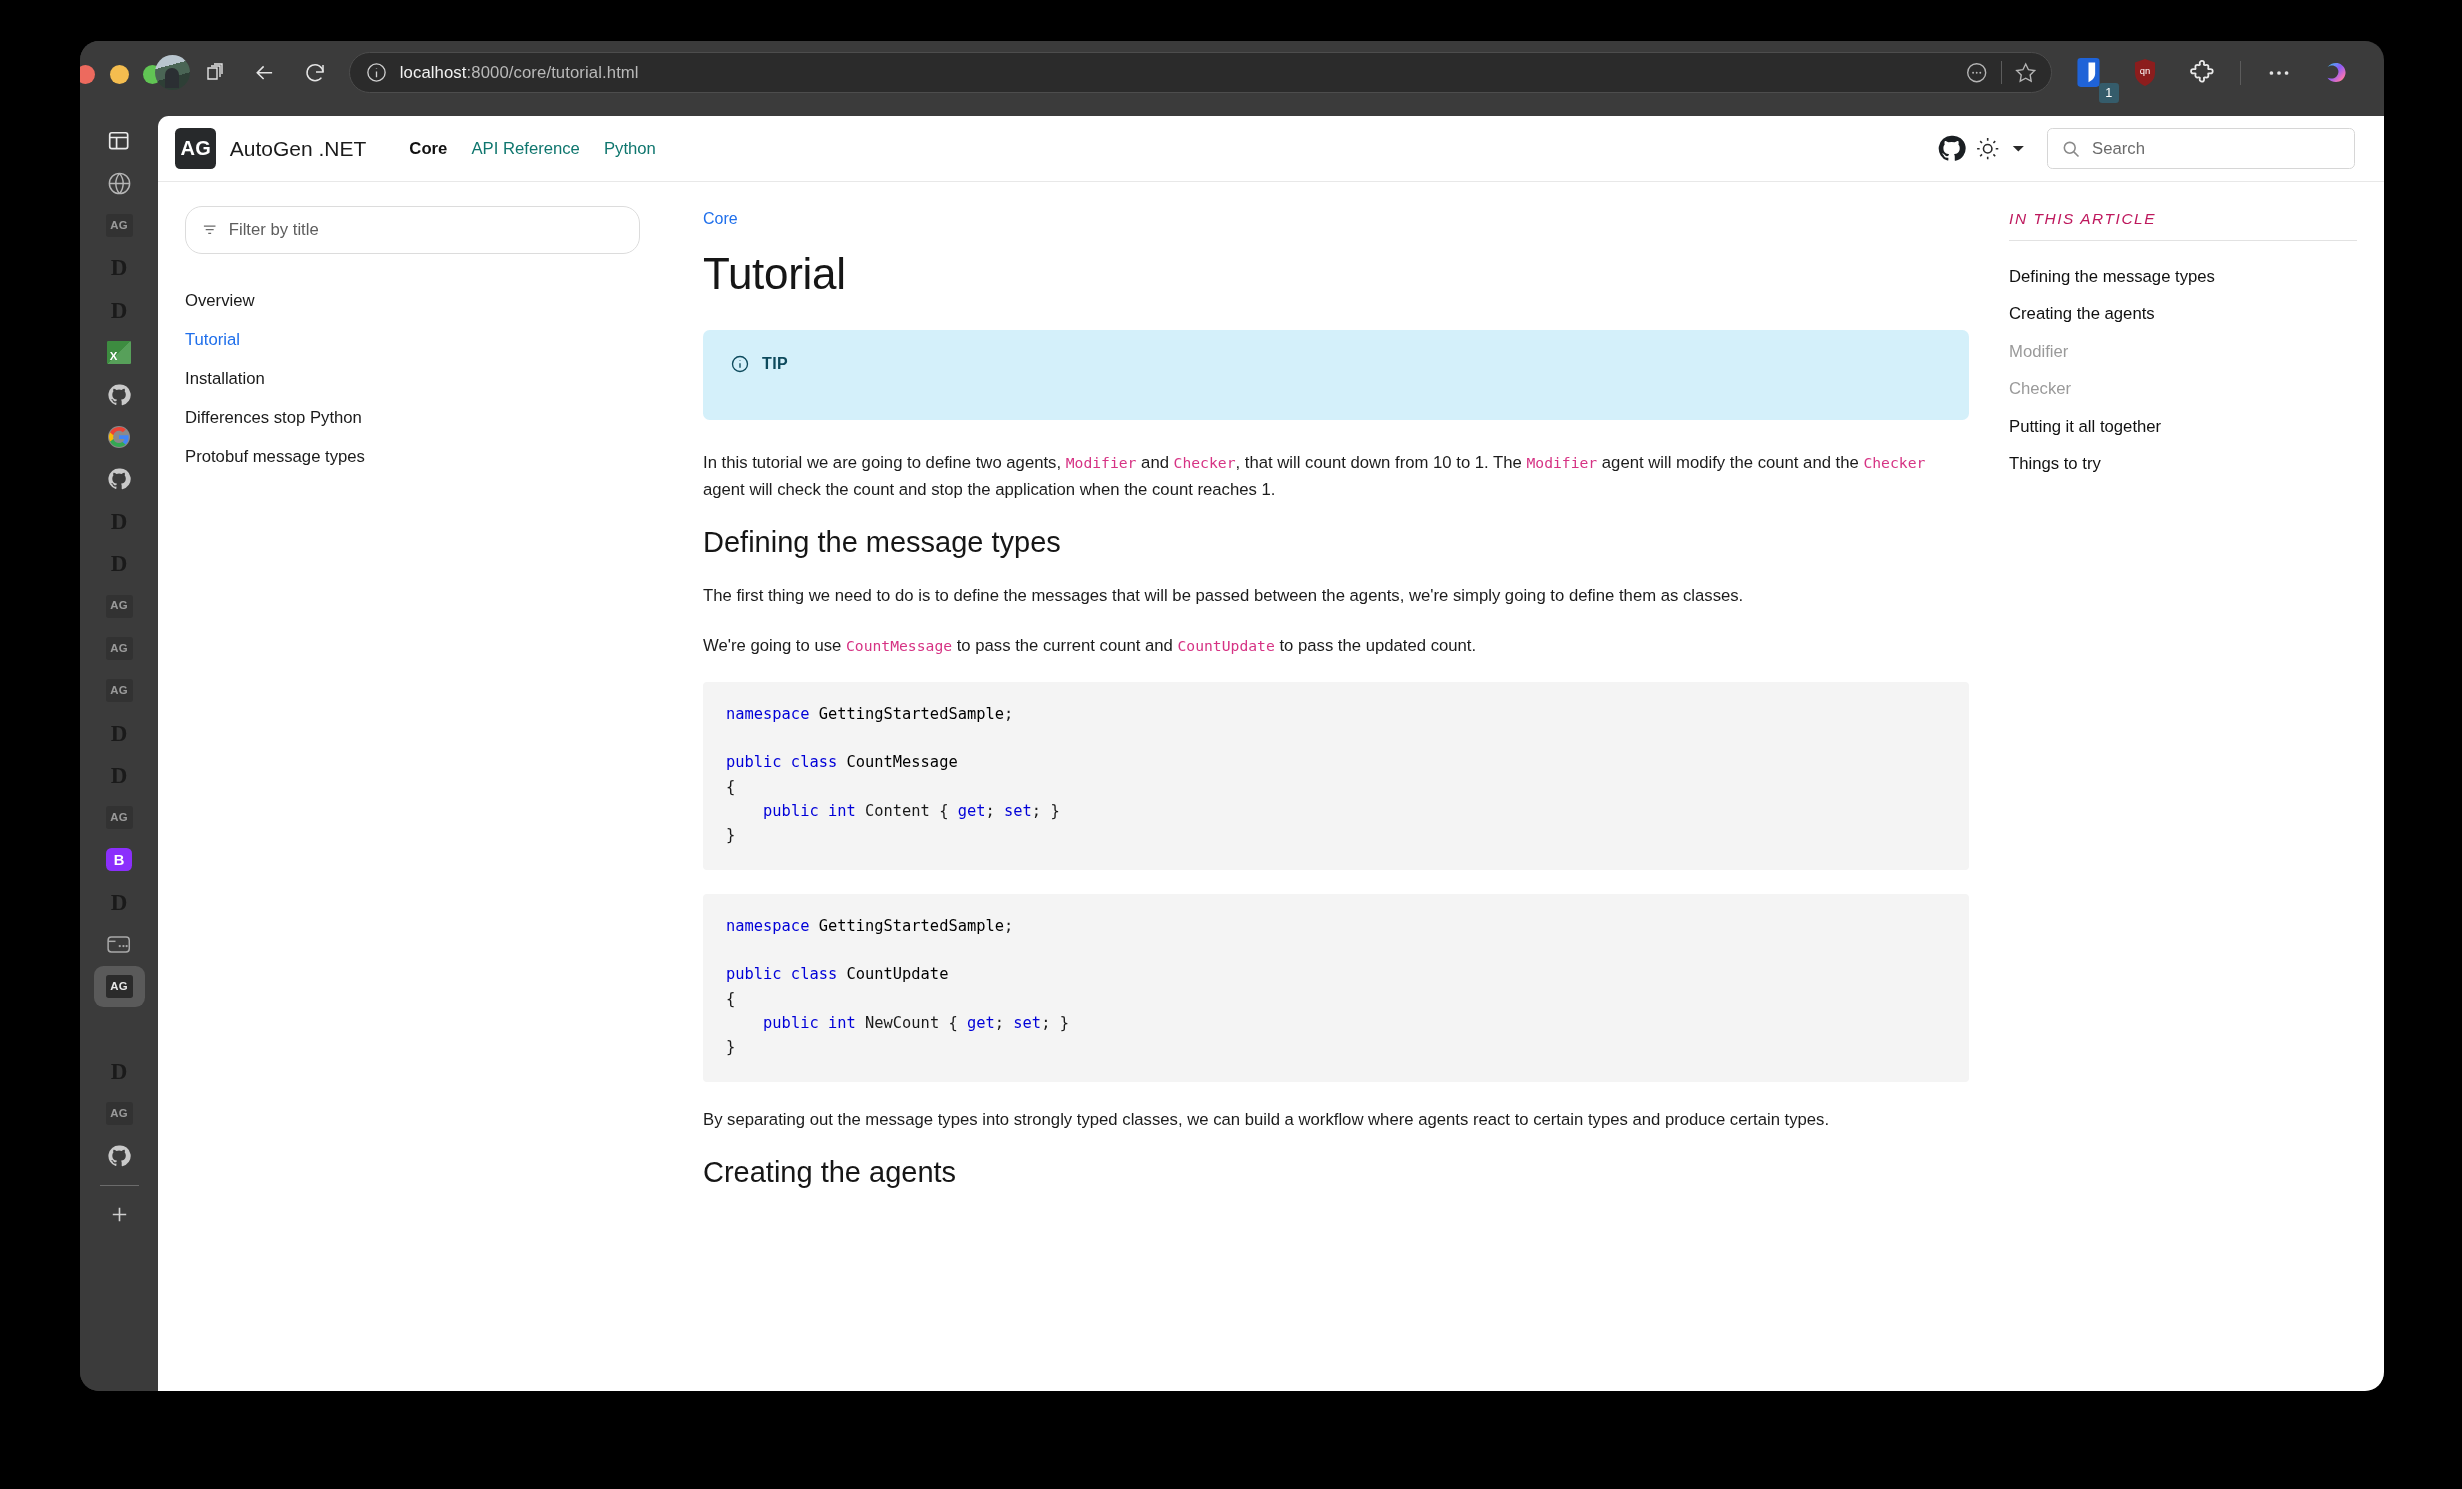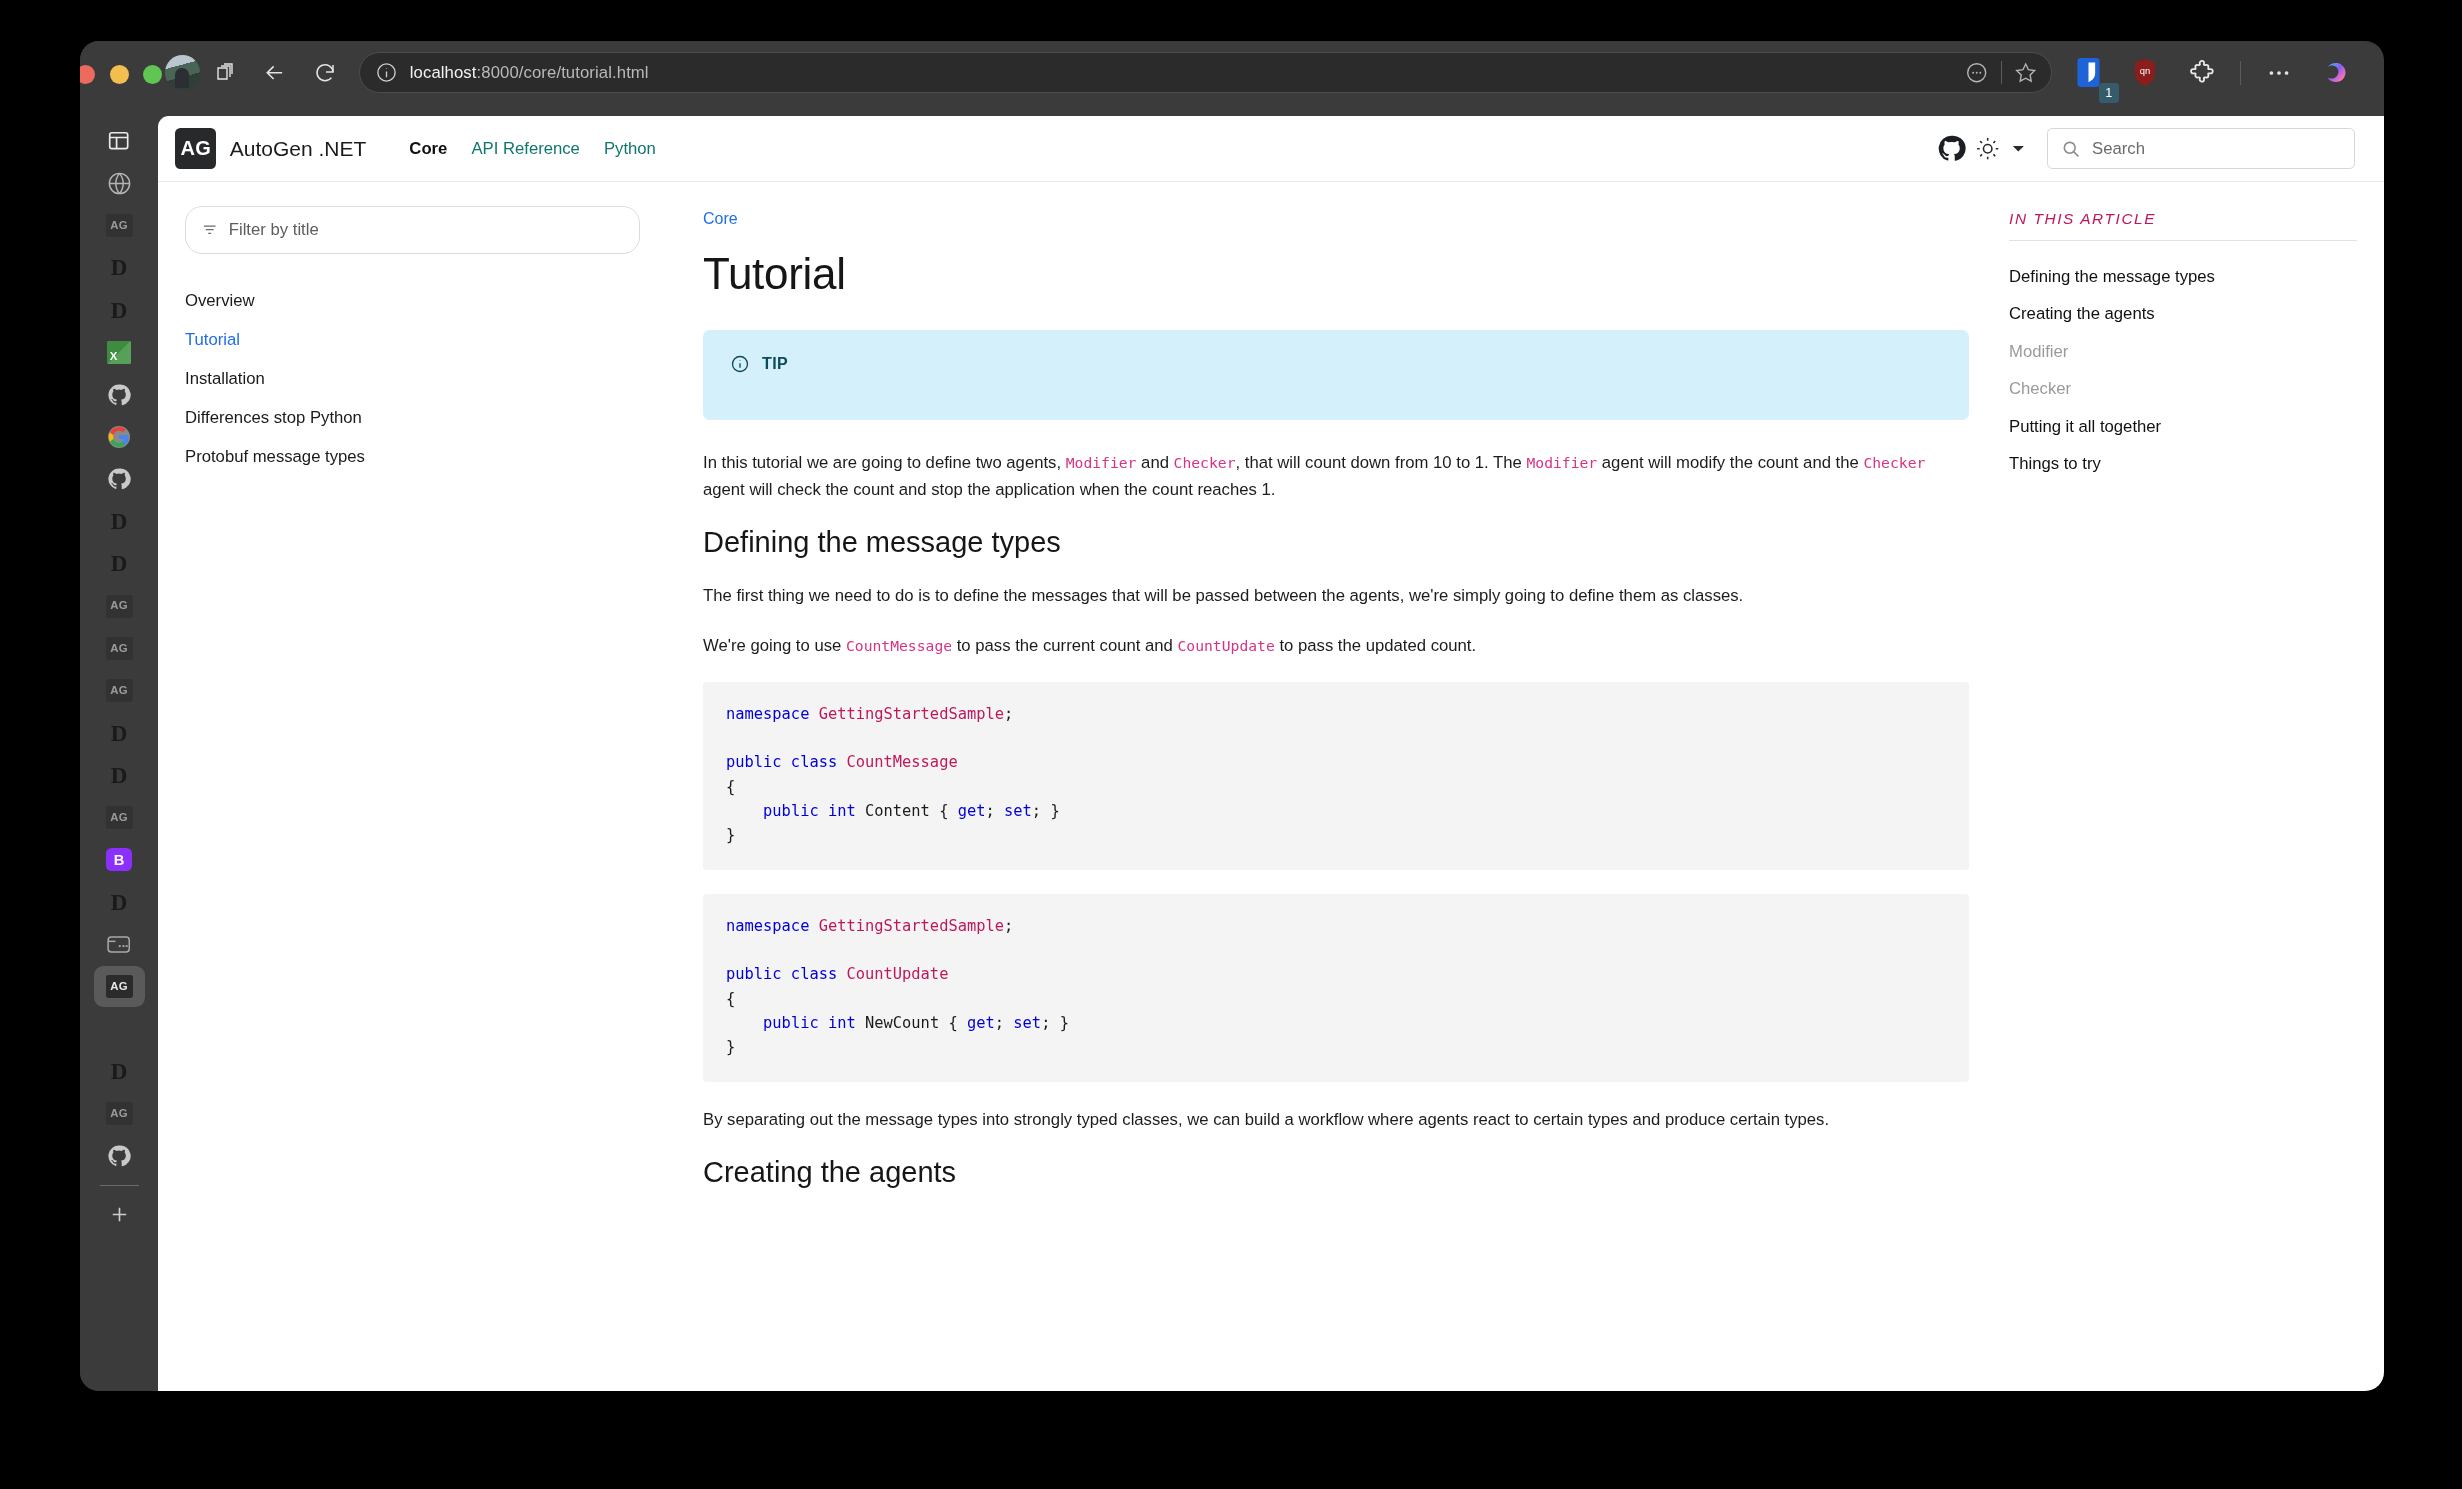--- a/index.html
+++ b/index.html
@@ -52,21 +52,21 @@
   .favi-x::before { content:""; position:absolute; left:0; top:0; width: 24px; height: 23px;
                     background: linear-gradient(135deg,#3d8c40 0 50%, #57a05a 50% 100%); border-radius:1.3px;}
   .favi-x span { position: relative; color: #fff; font-size: 11.4px; font-weight:700; left:-5.4px; top:4.7px; }
   .favi-ms { width: 23px; height: 23px; display: grid; grid-template-columns: 1fr 1fr; grid-template-rows: 1fr 1fr; gap: 2px; }
   .favi-ms i { display:block; }
   #addtab { margin-top: 9.4px; width: 51px; height: 39px; display:flex; align-items:center; justify-content:center; }
   #tabdiv { width: 39px; height: 0.7px; background: #6b6b6b; margin-top: 6.7px; }
 
   
   #toolbar {
-    position: absolute; left: 78px; top: 0; right: 0; height: 63px;
+    position: absolute; left: 68px; top: 0; right: 0; height: 63px;
     display: flex; align-items: center; gap: 0; padding: 0 23px 0 0;
   }
   #avatar {
     width: 35px; height: 35px; border-radius: 50%; margin-left: 6.7px; flex: none;
     background: linear-gradient(165deg,#b9c6cf 0 32%, #4a6555 32% 60%, #2e3f36 60% 100%);
     position: relative; overflow: hidden;
   }
   #avatar::after { content:""; position:absolute; left:10.7px; top:13.4px; width:13.4px; height:20px;
                    background:#2b2f33; border-radius: 6.7px 6.7px 0 0; }
   .tbtn { width: 50px; height: 50px; display:flex; align-items:center; justify-content:center; flex:none; }
@@ -144,21 +144,21 @@
   code.ic { font-family: "DejaVu Sans Mono", monospace; font-size: 14.7px; color: #d63384; }
 
   h2.sect { font-size: 29px; font-weight: 400; color: #161616; margin: 9.4px 0 23px 0; }
 
   pre.code {
     background: #f4f4f4; border-radius: 4px; padding: 20px 23px 23px 23px;
     margin-bottom: 24px; overflow: hidden;
     font-family: "DejaVu Sans Mono", monospace; font-size: 15.4px; line-height: 1.57; color: #1a1a1a;
   }
   pre.code .kw { color: #0000d8; }
-  pre.code .ty { color: #be185d; }
+  pre.code .ty { color: #000000; }
 
   #rightnav { width: 375px; flex: none; padding: 28px 27px 0 0; }
   #rtitle { font-size: 15.4px; color: #be185d; letter-spacing: 1.6px; padding-bottom: 12px; border-bottom: 0.7px solid #e2e2e2; margin-bottom: 17.4px; font-style: italic; }
   .ritem { font-size: 16.7px; color: #111; padding: 8.7px 0; }
   .ritem.sub { color: #9a9a9a; }
 </style>
 </head>
 <body>
 
 <div id="window">

